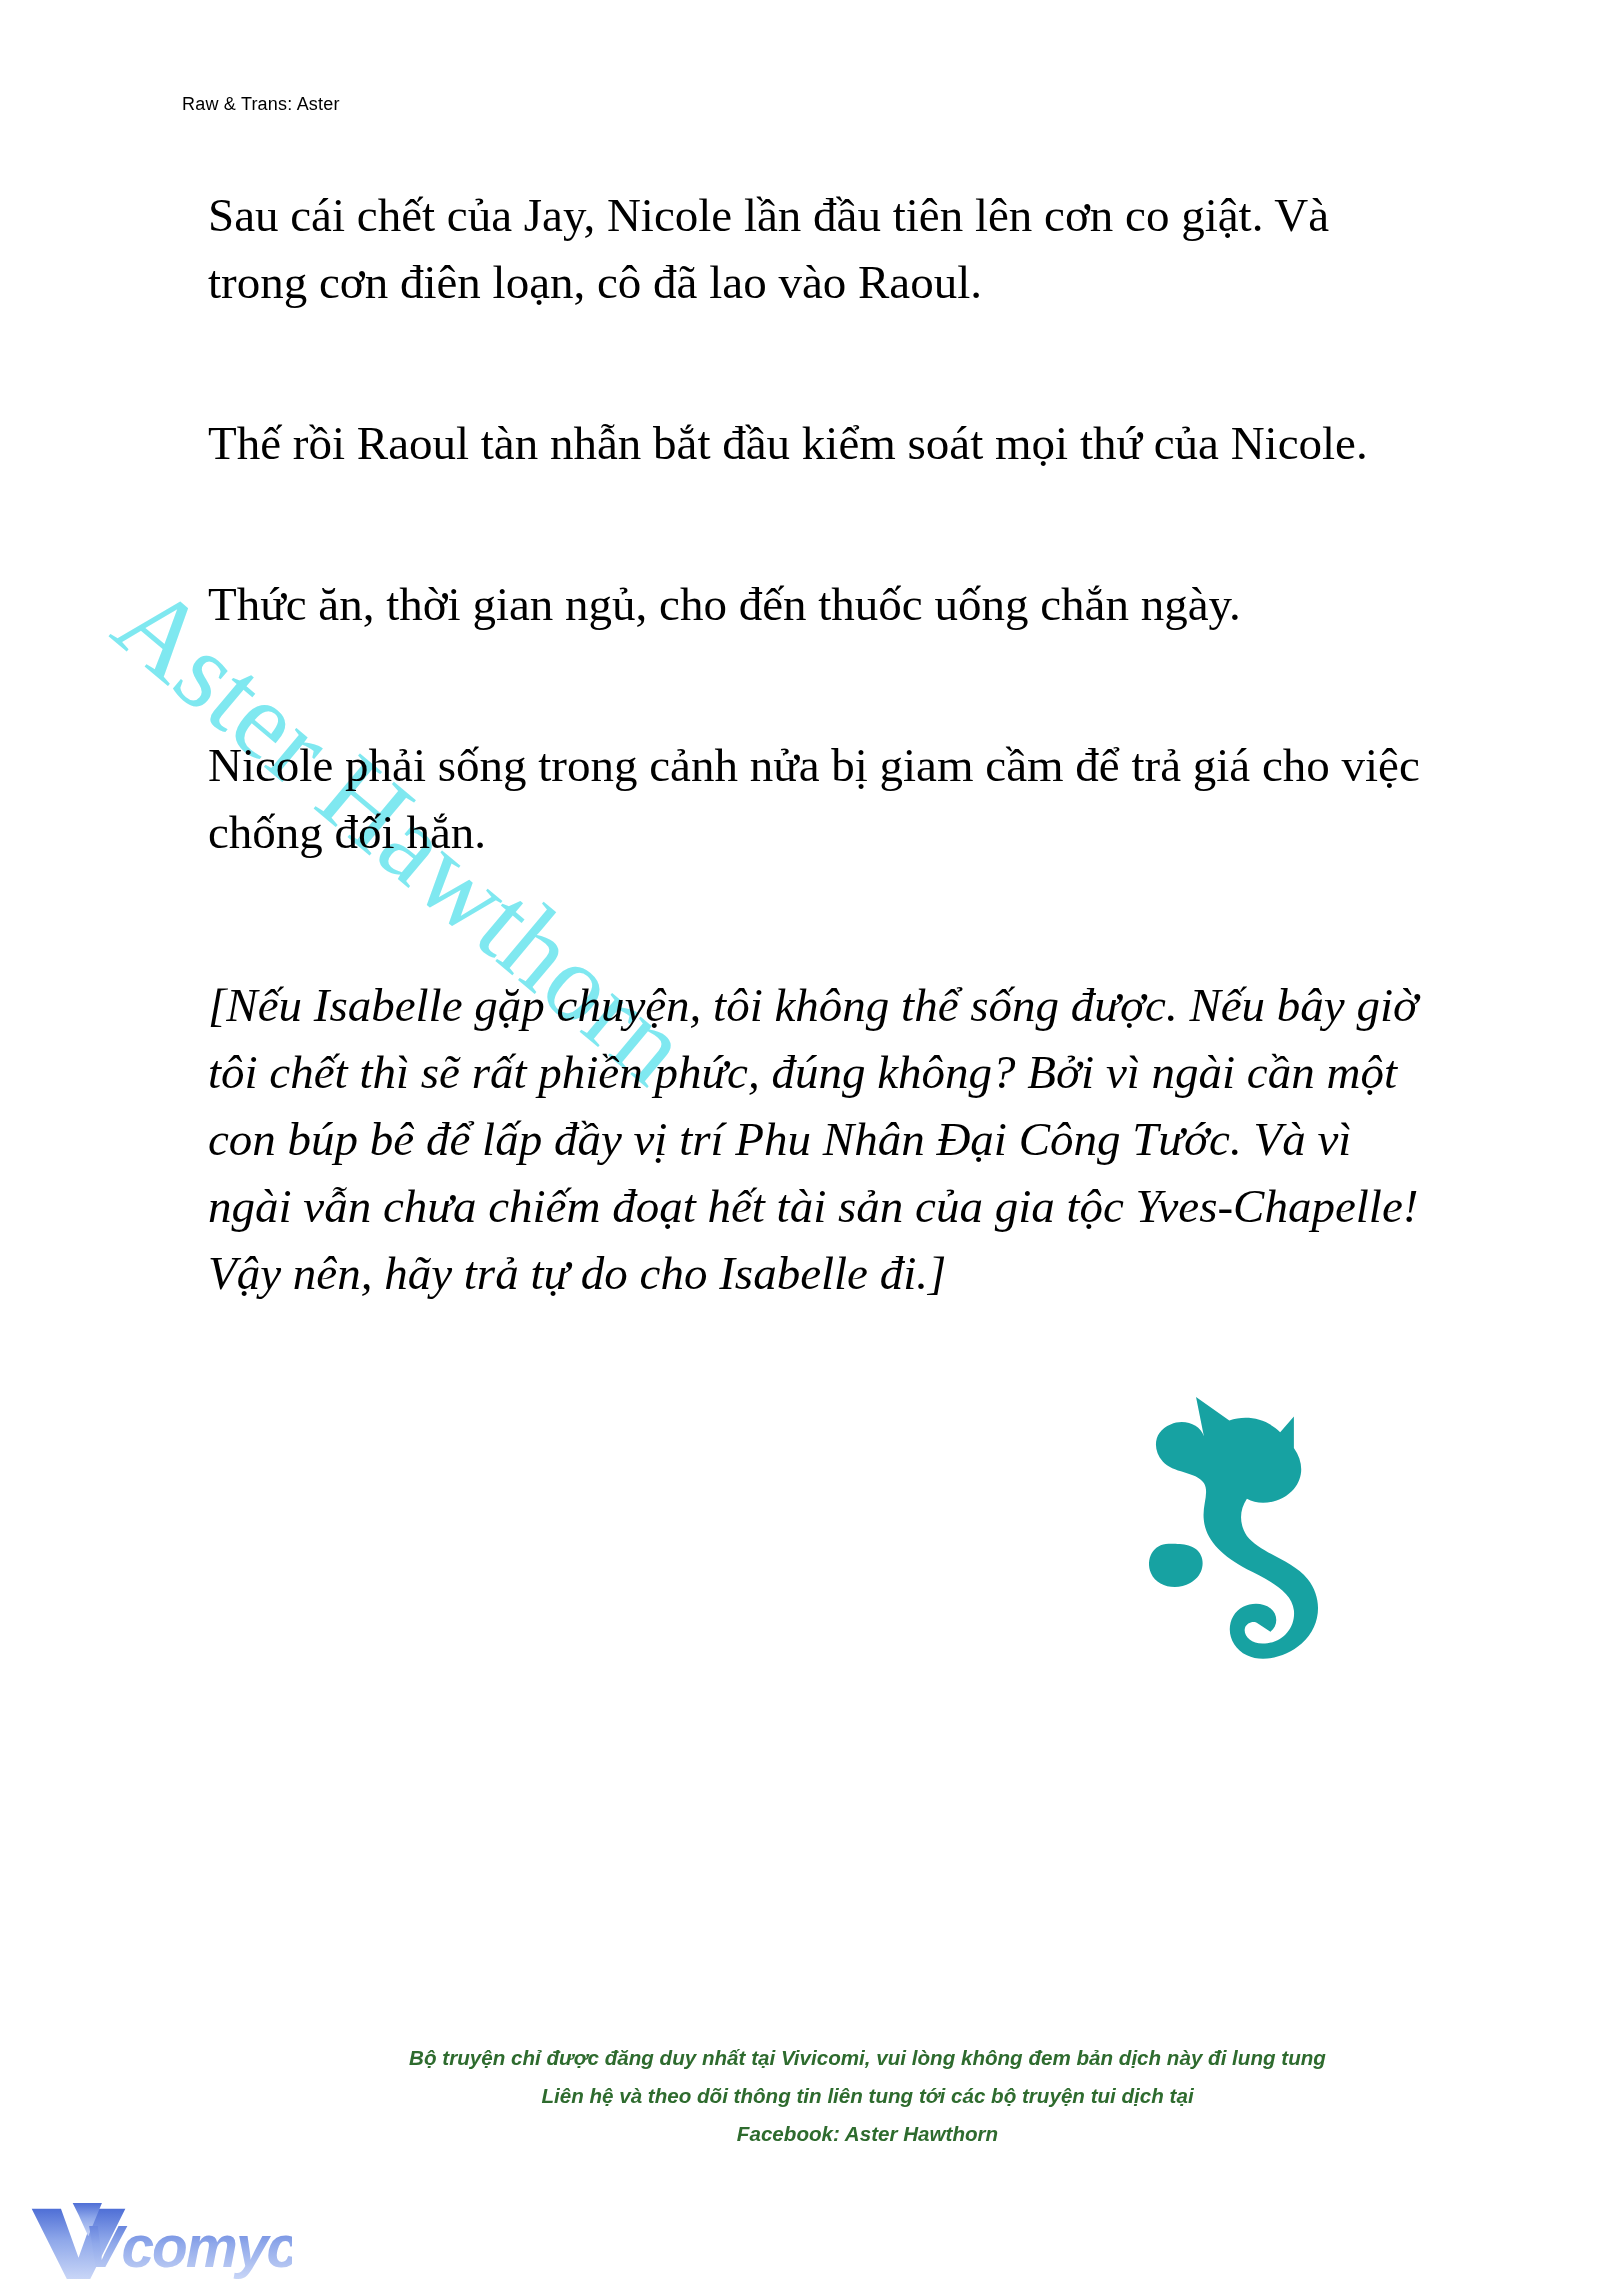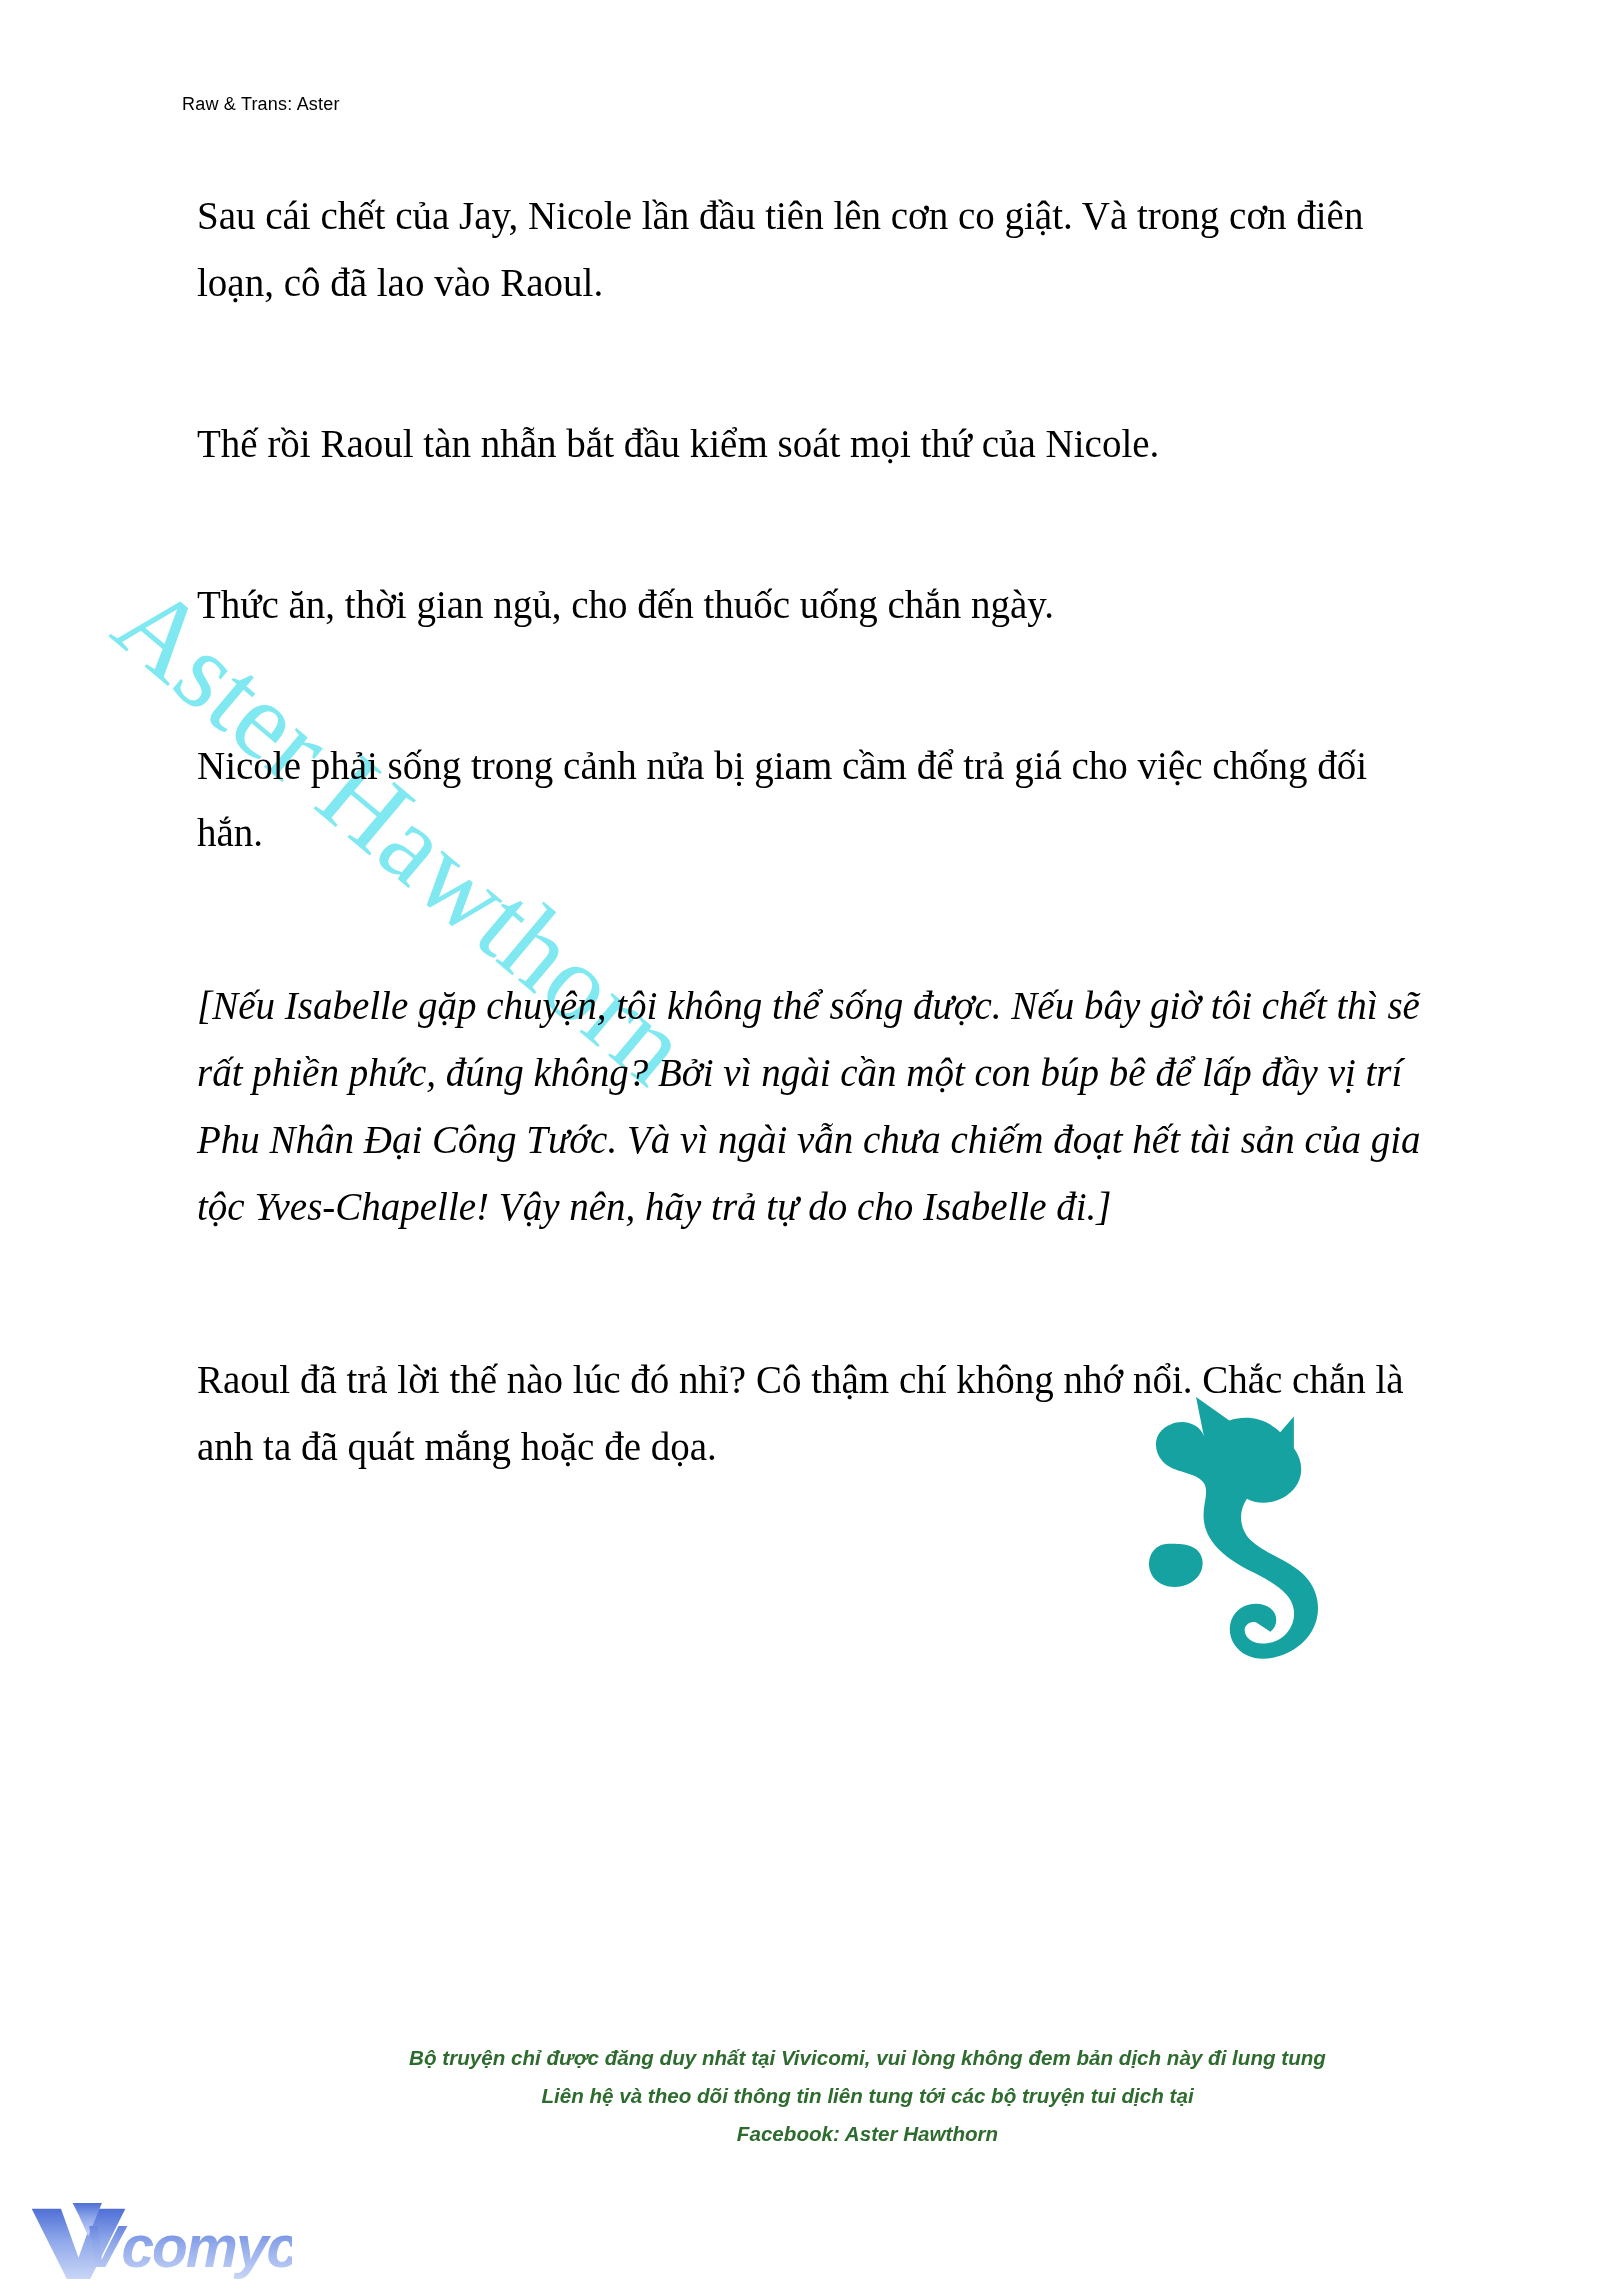--- a/index.html
+++ b/index.html
@@ -56,24 +56,24 @@
 
   
   .body-area {
     position: absolute;
     left: 192px;
     top: 182px;
     width: 1235px;
     z-index: 4;
   }
   .para {
-    font-size: 39px;
+    font-size: 47px;
     line-height: 67px;
     color: #000000;
-    margin: 0 0 65px 5px;
+    margin: 0 0 65px 16px;
     text-align: left;
   }
   .para.italic {
     font-style: italic;
   }
   .para.gap-big { margin-bottom: 94px; }
   .para.gap-huge { margin-bottom: 106px; }
 
   
   .footer {
@@ -164,21 +164,20 @@
     <p class="para gap-big">Sau cái chết của Jay, Nicole lần đầu tiên lên cơn co giật. Và trong cơn điên loạn, cô đã lao vào Raoul.</p>
 
     <p class="para gap-big">Thế rồi Raoul tàn nhẫn bắt đầu kiểm soát mọi thứ của Nicole.</p>
 
     <p class="para gap-big">Thức ăn, thời gian ngủ, cho đến thuốc uống chắn ngày.</p>
 
     <p class="para gap-huge">Nicole phải sống trong cảnh nửa bị giam cầm để trả giá cho việc chống đối hắn.</p>
 
     <p class="para italic gap-huge">[Nếu Isabelle gặp chuyện, tôi không thể sống được. Nếu bây giờ tôi chết thì sẽ rất phiền phức, đúng không? Bởi vì ngài cần một con búp bê để lấp đầy vị trí Phu Nhân Đại Công Tước. Và vì ngài vẫn chưa chiếm đoạt hết tài sản của gia tộc Yves-Chapelle! Vậy nên, hãy trả tự do cho Isabelle đi.]</p>
 
-    <p class="para">Raoul đã trả lời thế nào lúc đó nhỉ? Cô thậm chí không nhớ nổi. Chắc chắn là anh ta đã quát mắng hoặc đe dọa.</p>
   </div>
 
   <div class="footer">
     <div class="footer-line">Bộ truyện chỉ được đăng duy nhất tại Vivicomi, vui lòng không đem bản dịch này đi lung tung</div>
     <div class="footer-line">Liên hệ và theo dõi thông tin liên tung tới các bộ truyện tui dịch tại</div>
     <div class="footer-line">Facebook: Aster Hawthorn</div>
   </div>
 
   <div class="logo">
     <svg viewBox="0 0 270 82" width="265" height="80" aria-hidden="true">

